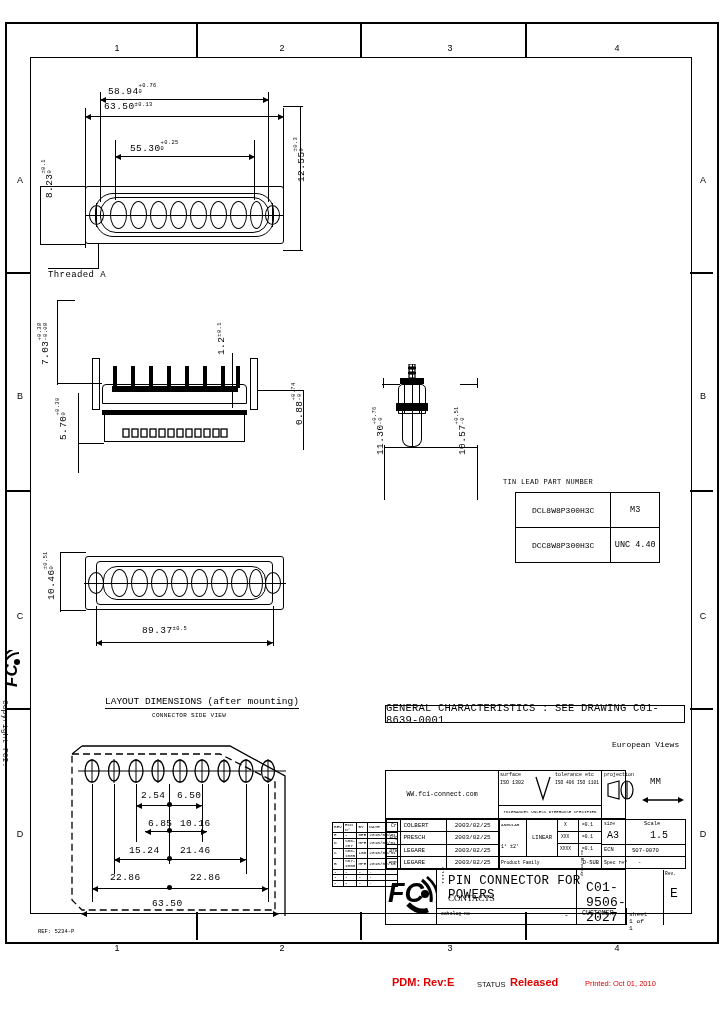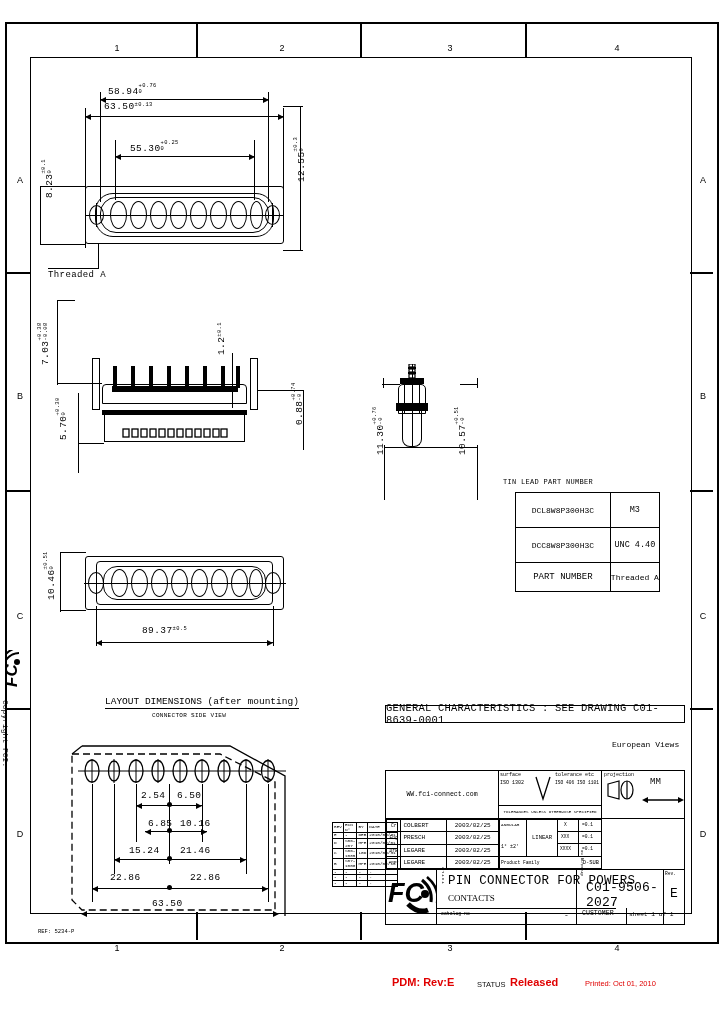--- a/index.html
+++ b/index.html
@@ -40,21 +40,21 @@
   
   .shell{border:1.4px solid #000;box-sizing:border-box;}
   .pinhole{border:1.4px solid #000;border-radius:50%;box-sizing:border-box;}
 
   
   table{border-collapse:collapse;}
   .tbl td{border:1.2px solid #000;font-family:"Liberation Mono", monospace;
      text-align:center;padding:0;}
 
   
-  #titleblock{left:385px;top:770px;width:300px;height:155px;border:1.5px solid #000;box-sizing:border-box;}
+  #titleblock{left:385px;top:770px;width:241px;height:155px;border:1.5px solid #000;box-sizing:border-box;}
   .tb td{border:1px solid #000;font-size:6.2px;font-family:"Liberation Mono", monospace;
      padding:0 1px;line-height:1.05;}
 
   #gc-box{left:385px;top:705px;width:300px;height:18px;border:1.6px solid #000;
      box-sizing:border-box;display:flex;align-items:center;justify-content:center;}
   #gc-text{font-size:10.5px;font-family:"Liberation Mono", monospace;letter-spacing:.2px;}
 
   .ctr{display:flex;align-items:center;justify-content:center;}
 </style>
 </head>
@@ -284,24 +284,20 @@
 <div class="abs" style="left:503px;top:478px;font-size:7px;font-family:'Liberation Mono',monospace;letter-spacing:.3px;">TIN LEAD PART NUMBER</div>
 <table class="abs tbl" id="part-table" style="left:515px;top:492px;width:145px;">
   <tbody>
       <tr>
     <td style="width:96px;height:34px;font-size:8px;">DCL8W8P300H3C</td>
     <td style="width:49px;font-size:8.5px;">M3</td>
   </tr>
   <tr>
     <td style="height:34px;font-size:8px;">DCC8W8P300H3C</td>
     <td style="font-size:8.5px;margin-left:36px;">UNC 4.40</td>
-  </tr>
-  <tr>
-    <td style="height:28px;font-size:9px;">PART  NUMBER</td>
-    <td style="font-size:8px;">Threaded A</td>
   </tr>
 </tbody>
   </table>
 
 <div class="abs shell" style="left:85px;top:556px;width:199px;height:54px;border-radius:3px;"></div>
 <div class="abs shell" style="left:96px;top:561px;width:177px;height:44px;border-radius:4px;"></div>
 <div class="abs shell" style="left:103px;top:566px;width:163px;height:34px;border-radius:14px;"></div>
 <div class="abs pinhole" style="left:88px;top:572px;width:16px;height:22px;"></div>
 <div class="abs pinhole" style="left:265px;top:572px;width:16px;height:22px;"></div>
 <div class="abs pinhole" style="left:111px;top:569px;width:17px;height:28px;"></div>
@@ -540,20 +536,34 @@
           <span style="position:absolute;left:24px;top:2px;font-size:4.6px;font-family:'Liberation Mono',monospace;">=0.1</span>
           <span style="position:absolute;left:20px;top:0;width:1px;height:12px;background:#000;"></span>
         </div>
       </div>
       <div style="position:absolute;left:0;top:36px;width:100%;height:13px;border-top:1px solid #000;box-sizing:border-box;">
         <span style="position:absolute;left:1px;top:3px;font-size:4.6px;font-family:'Liberation Mono',monospace;">Product Family</span>
         <span style="position:absolute;right:2px;top:3px;font-size:5.4px;font-family:'Liberation Mono',monospace;">D-SUB</span>
       </div>
     </div>
 
+    <div style="position:absolute;left:216px;top:0;width:84px;height:50px;border:1px solid #000;border-left:none;box-sizing:border-box;">
+      <span style="position:absolute;left:2px;top:1px;font-size:4.6px;font-family:'Liberation Mono',monospace;">size</span>
+      <span style="position:absolute;left:42px;top:1px;font-size:5.4px;font-family:'Liberation Mono',monospace;">Scale</span>
+      <span style="position:absolute;left:5px;top:10px;font-size:10px;font-family:'Liberation Mono',monospace;">A3</span>
+      <span style="position:absolute;left:48px;top:10px;font-size:10px;font-family:'Liberation Mono',monospace;">1.5</span>
+      <div style="position:absolute;left:0;top:24px;width:100%;height:12px;border-top:1px solid #000;box-sizing:border-box;">
+        <span style="position:absolute;left:2px;top:2px;font-size:5.4px;font-family:'Liberation Mono',monospace;">ECN</span>
+        <span style="position:absolute;left:30px;top:2px;font-size:5.6px;font-family:'Liberation Mono',monospace;">S07-0070</span>
+      </div>
+      <div style="position:absolute;left:0;top:36px;width:100%;height:13px;border-top:1px solid #000;box-sizing:border-box;">
+        <span style="position:absolute;left:2px;top:3px;font-size:4.8px;font-family:'Liberation Mono',monospace;">Spec ref</span>
+        <span style="position:absolute;left:36px;top:3px;font-size:5.4px;font-family:'Liberation Mono',monospace;">-</span>
+      </div>
+    </div>
   </div>
 
   <div style="position:absolute;left:0;top:98px;width:100%;height:55px;border-top:1px solid #000;box-sizing:border-box;">
 
     <div style="position:absolute;left:2px;top:2px;width:48px;height:50px;">
       <svg width="48" height="50" viewBox="0 0 48 50">
         <text x="0" y="30" font-family="Liberation Sans, sans-serif" font-size="27" font-weight="bold" font-style="italic">FC</text>
         <path d="M34 8 q11 9 9 22" stroke="#000" stroke-width="3" fill="none"></path>
         <path d="M39 5 q13 11 10 26" stroke="#000" stroke-width="2.6" fill="none"></path>
         <path d="M20 32 q10 10 20 6" stroke="#000" stroke-width="5" fill="none"></path>

